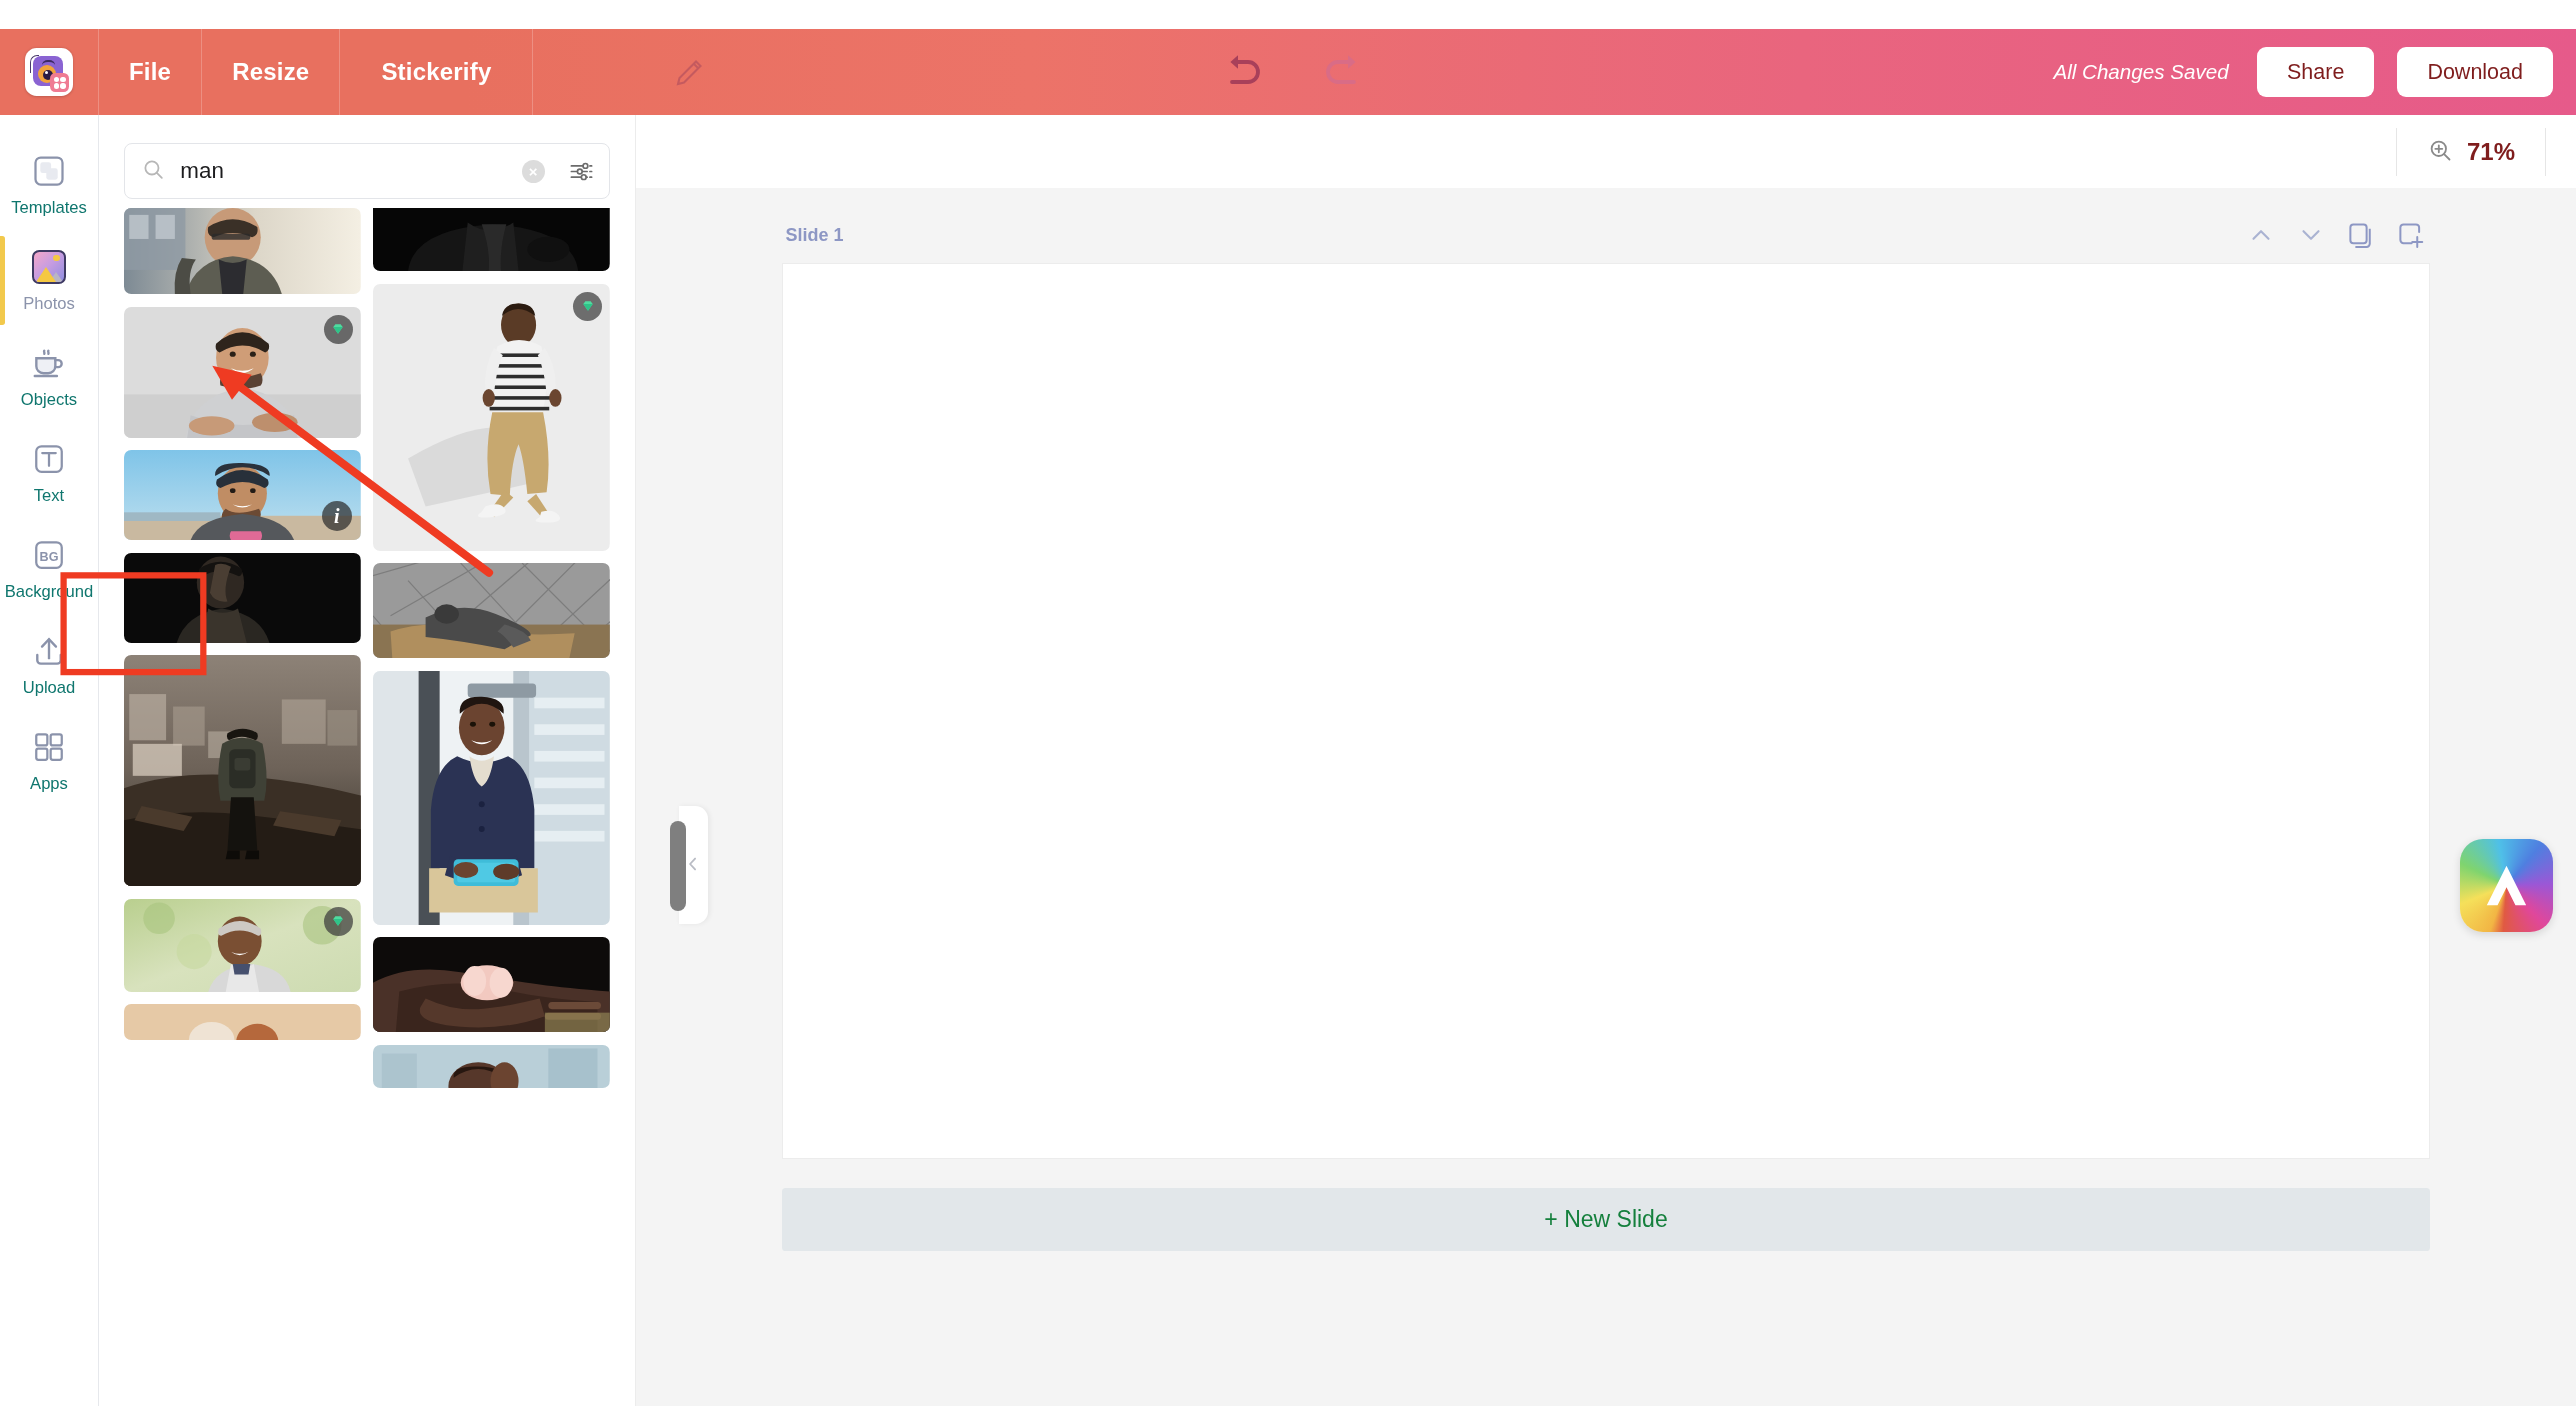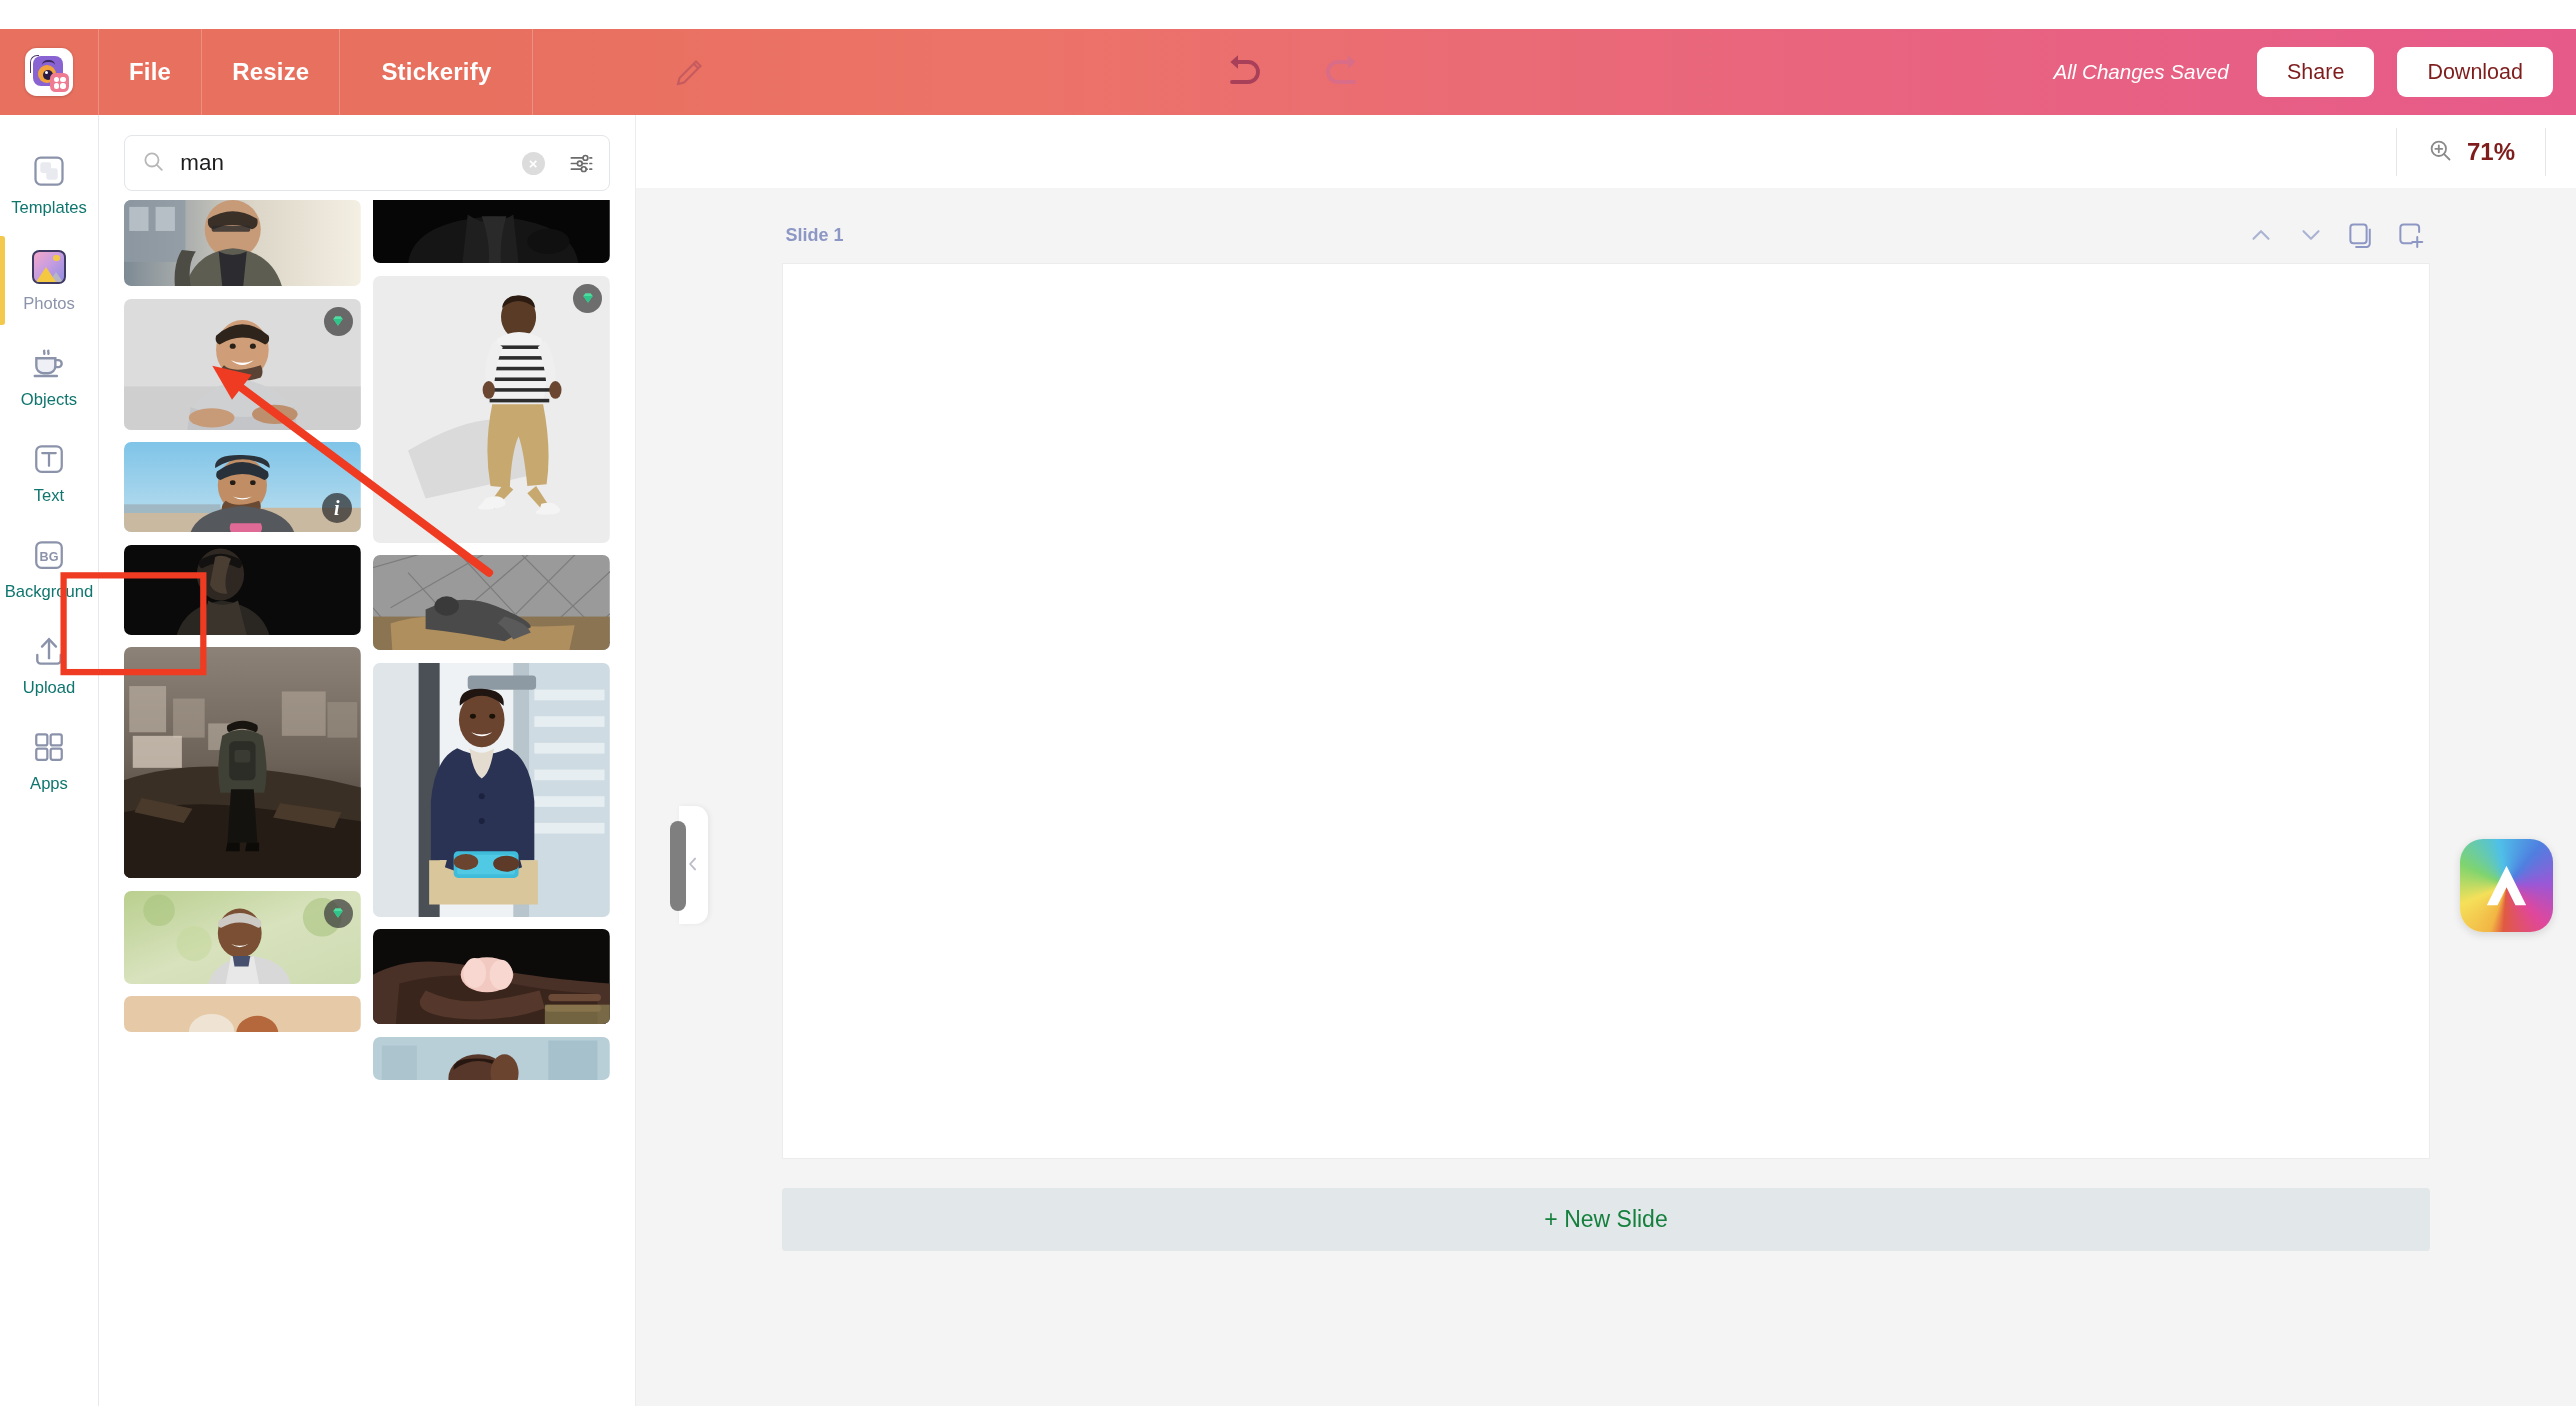--- a/index.html
+++ b/index.html
@@ -92,21 +92,21 @@
     border-bottom: 15px solid #f5c842; }
   .photos-ico .mt2 { position: absolute; right: 0.9px; bottom: -0.9px; width: 0; height: 0;
     border-left: 7.2px solid transparent; border-right: 7.2px solid transparent;
     border-bottom: 10px solid #b9b6c4; }
 
   
   .panel {
     width: 537px; flex: 0 0 537px; background: #fff; display: flex; flex-direction: column;
     position: relative; z-index: 10; border-right: 0.9px solid #ececec;
   }
-  .searchwrap { padding: 20px 25px 9px 25px; }
+  .searchwrap { padding: 28px 25px 9px 25px; }
   .searchbar {
     height: 56px; border: 0.9px solid #e3e5e9; border-radius: 8px;
     display: flex; align-items: center; padding: 0 14.3px 0 16px; gap: 10.7px; background: #fff;
   }
   .search-val { flex: 1; font-size: 22.4px; color: #1d1d1f; padding-left: 3.6px; }
   .clear-x {
     width: 23px; height: 23px; border-radius: 50%; background: #dcdcdc; color: #fff;
     display: flex; align-items: center; justify-content: center; font-size: 15px;
     cursor: pointer; line-height: 1; font-weight: 700;
   }

